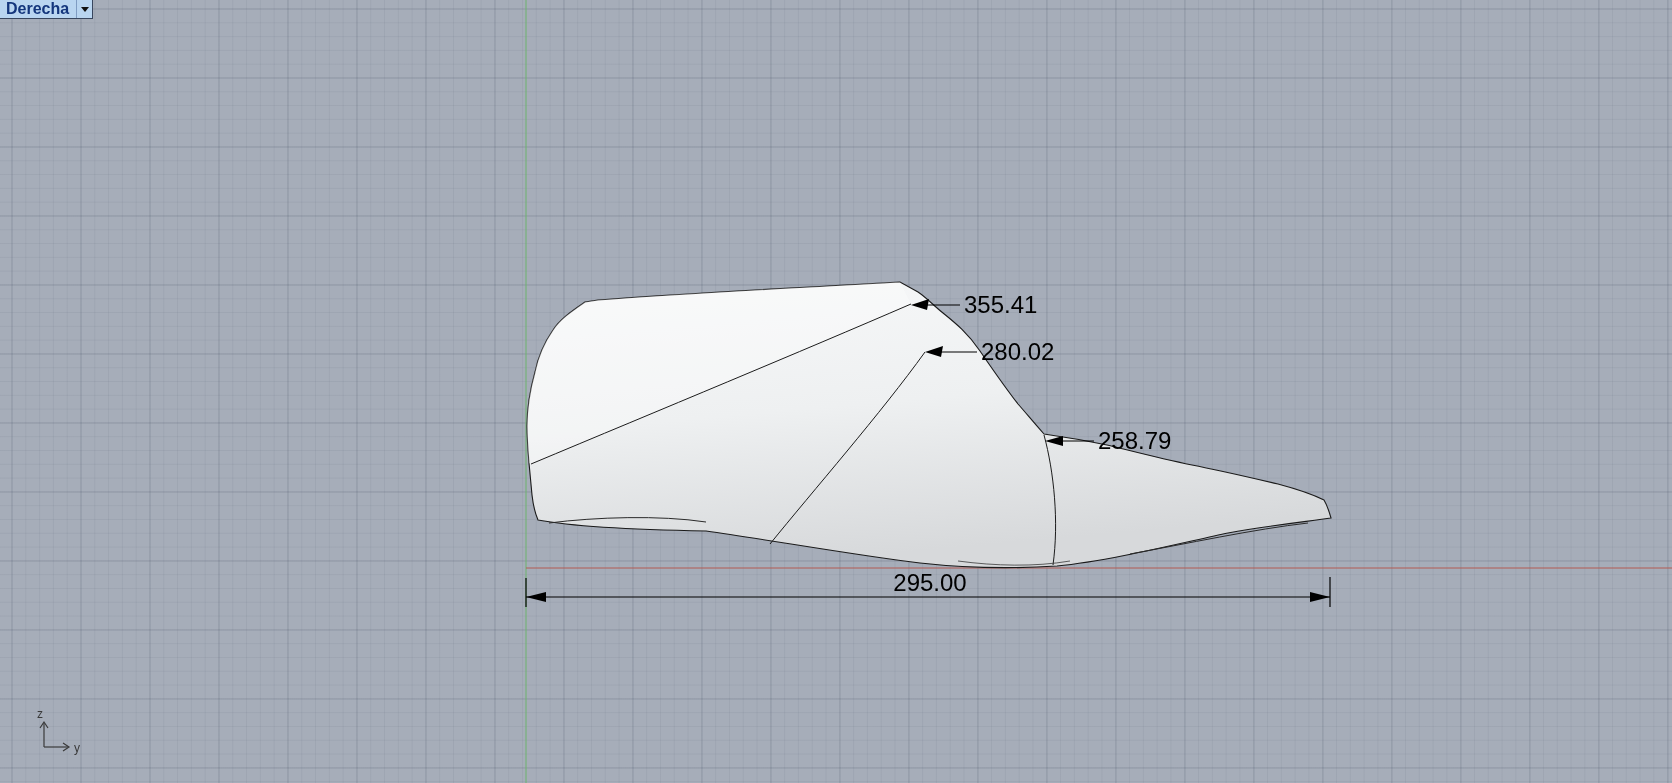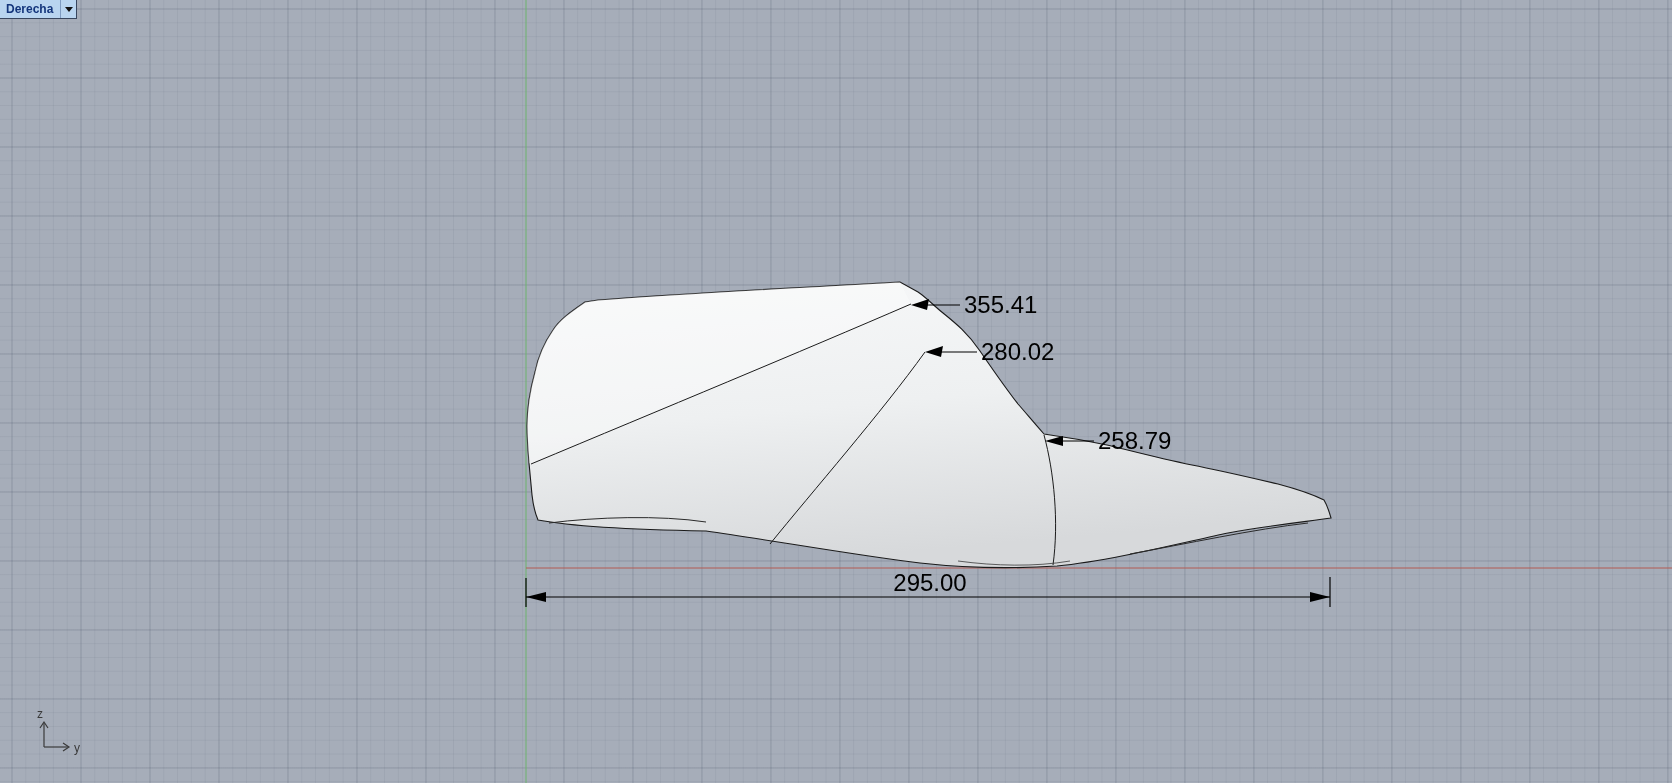--- a/index.html
+++ b/index.html
@@ -29,21 +29,21 @@
     background: #b9d5f0;
     border-right: 1px solid #38465e;
     border-bottom: 1px solid #38465e;
     box-sizing: border-box;
     z-index: 5;
     cursor: pointer;
   }
   .vp-tab-label {
     display: flex; align-items: center;
     padding: 0 7px 0 6px;
-    font-size: 12px; font-weight: bold;
+    font-size: 16px; font-weight: bold;
     color: #14367c;
     white-space: nowrap;
   }
   .vp-tab-arrow {
     display: flex; align-items: center; justify-content: center;
     width: 15px;
     border-left: 1px solid #7f9cc2;
     background: #b9d5f0;
   }
   .tri-down {

